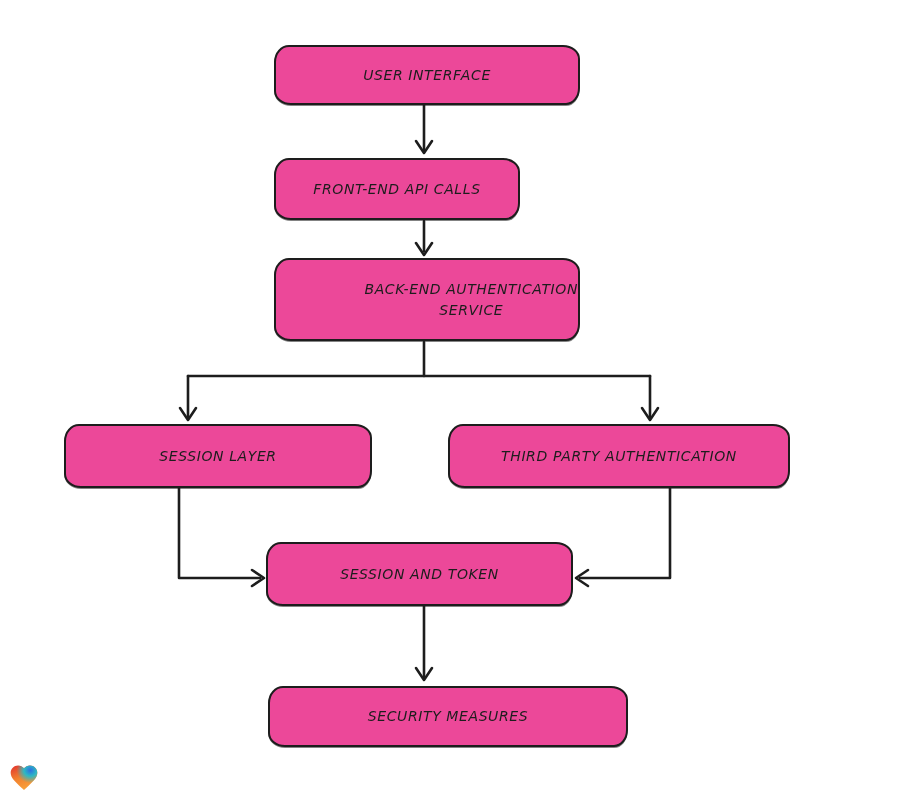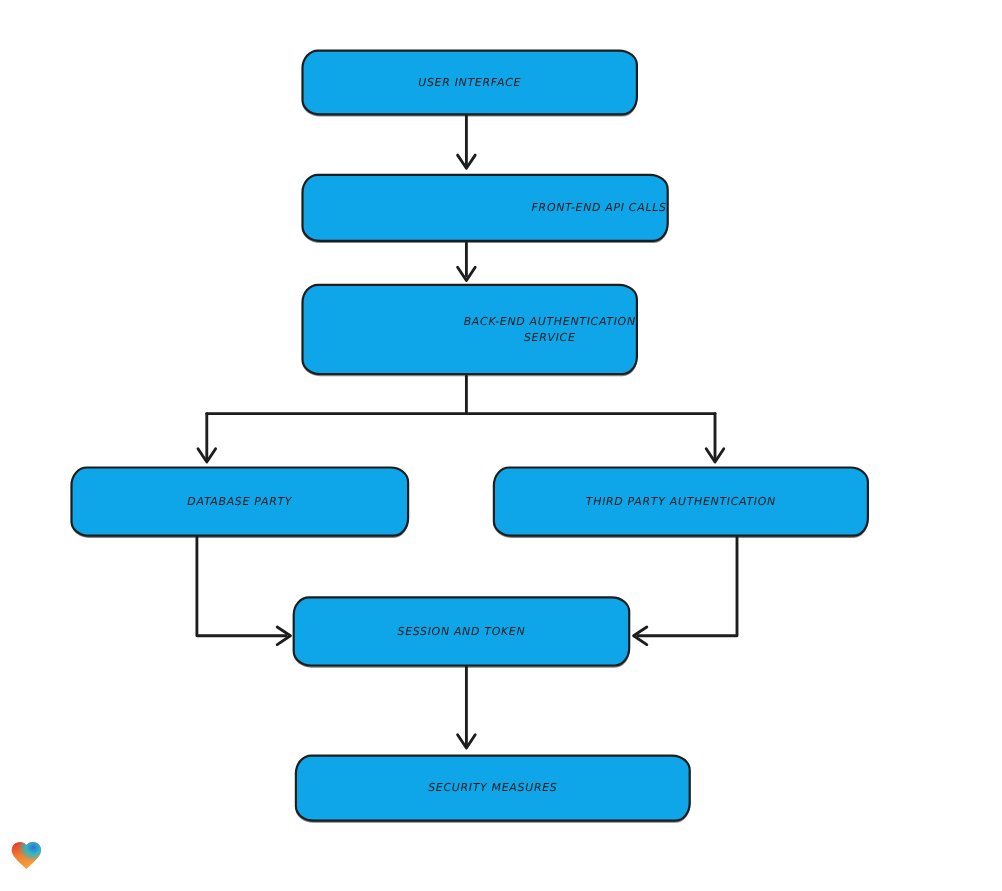--- a/index.html
+++ b/index.html
@@ -25,38 +25,38 @@
     stroke: #1d1d1d;
     stroke-width: 2.6;
     fill: none;
     stroke-linecap: round;
     stroke-linejoin: round;
   }
   .node {
     position: absolute;
     z-index: 2;
     box-sizing: border-box;
-    background: #0ea5e9;
+    background: #ec4899;
     border: 2.7px solid #1d1d1d;
     border-radius: 15px 17px 14px 17px / 17px 14px 17px 14px;
     box-shadow: 0 1.5px 0 -0.5px rgba(29,29,29,0.55);
     display: flex;
     align-items: center;
     justify-content: center;
     text-align: center;
     font-style: italic;
-    font-size: 10px;
+    font-size: 14px;
     letter-spacing: 0.6px;
     line-height: 1.5;
     color: #1d1d1d;
     cursor: default;
   }
   .node .line { display: block; }
   .n-user-interface { left: 274px; top: 45px;  width: 306px; height: 60px; }
-  .n-front-end      { left: 274px; top: 158px; width: 334px; height: 62px; justify-content: flex-end; }
+  .n-front-end      { left: 274px; top: 158px; width: 246px; height: 62px; }
   .n-back-end       { left: 274px; top: 258px; width: 306px; height: 83px; justify-content: flex-end; }
   .n-database       { left: 64px;  top: 424px; width: 308px; height: 64px; }
   .n-third-party    { left: 448px; top: 424px; width: 342px; height: 64px; }
   .n-session        { left: 266px; top: 542px; width: 307px; height: 64px; }
   .n-security       { left: 268px; top: 686px; width: 360px; height: 61px; }
   .logo {
     position: absolute;
     left: 8px;
     top: 761px;
     width: 32px;
@@ -116,21 +116,21 @@
   </div>
 
   <div class="node n-back-end">
     <span>
       <span class="line">BACK-END AUTHENTICATION</span>
       <span class="line">SERVICE</span>
     </span>
   </div>
 
   <div class="node n-database">
-    <span class="line">DATABASE PARTY</span>
+    <span class="line">SESSION LAYER</span>
   </div>
 
   <div class="node n-third-party">
     <span class="line">THIRD PARTY AUTHENTICATION</span>
   </div>
 
   <div class="node n-session">
     <span>
       <span class="line">SESSION AND TOKEN</span>
     </span>

